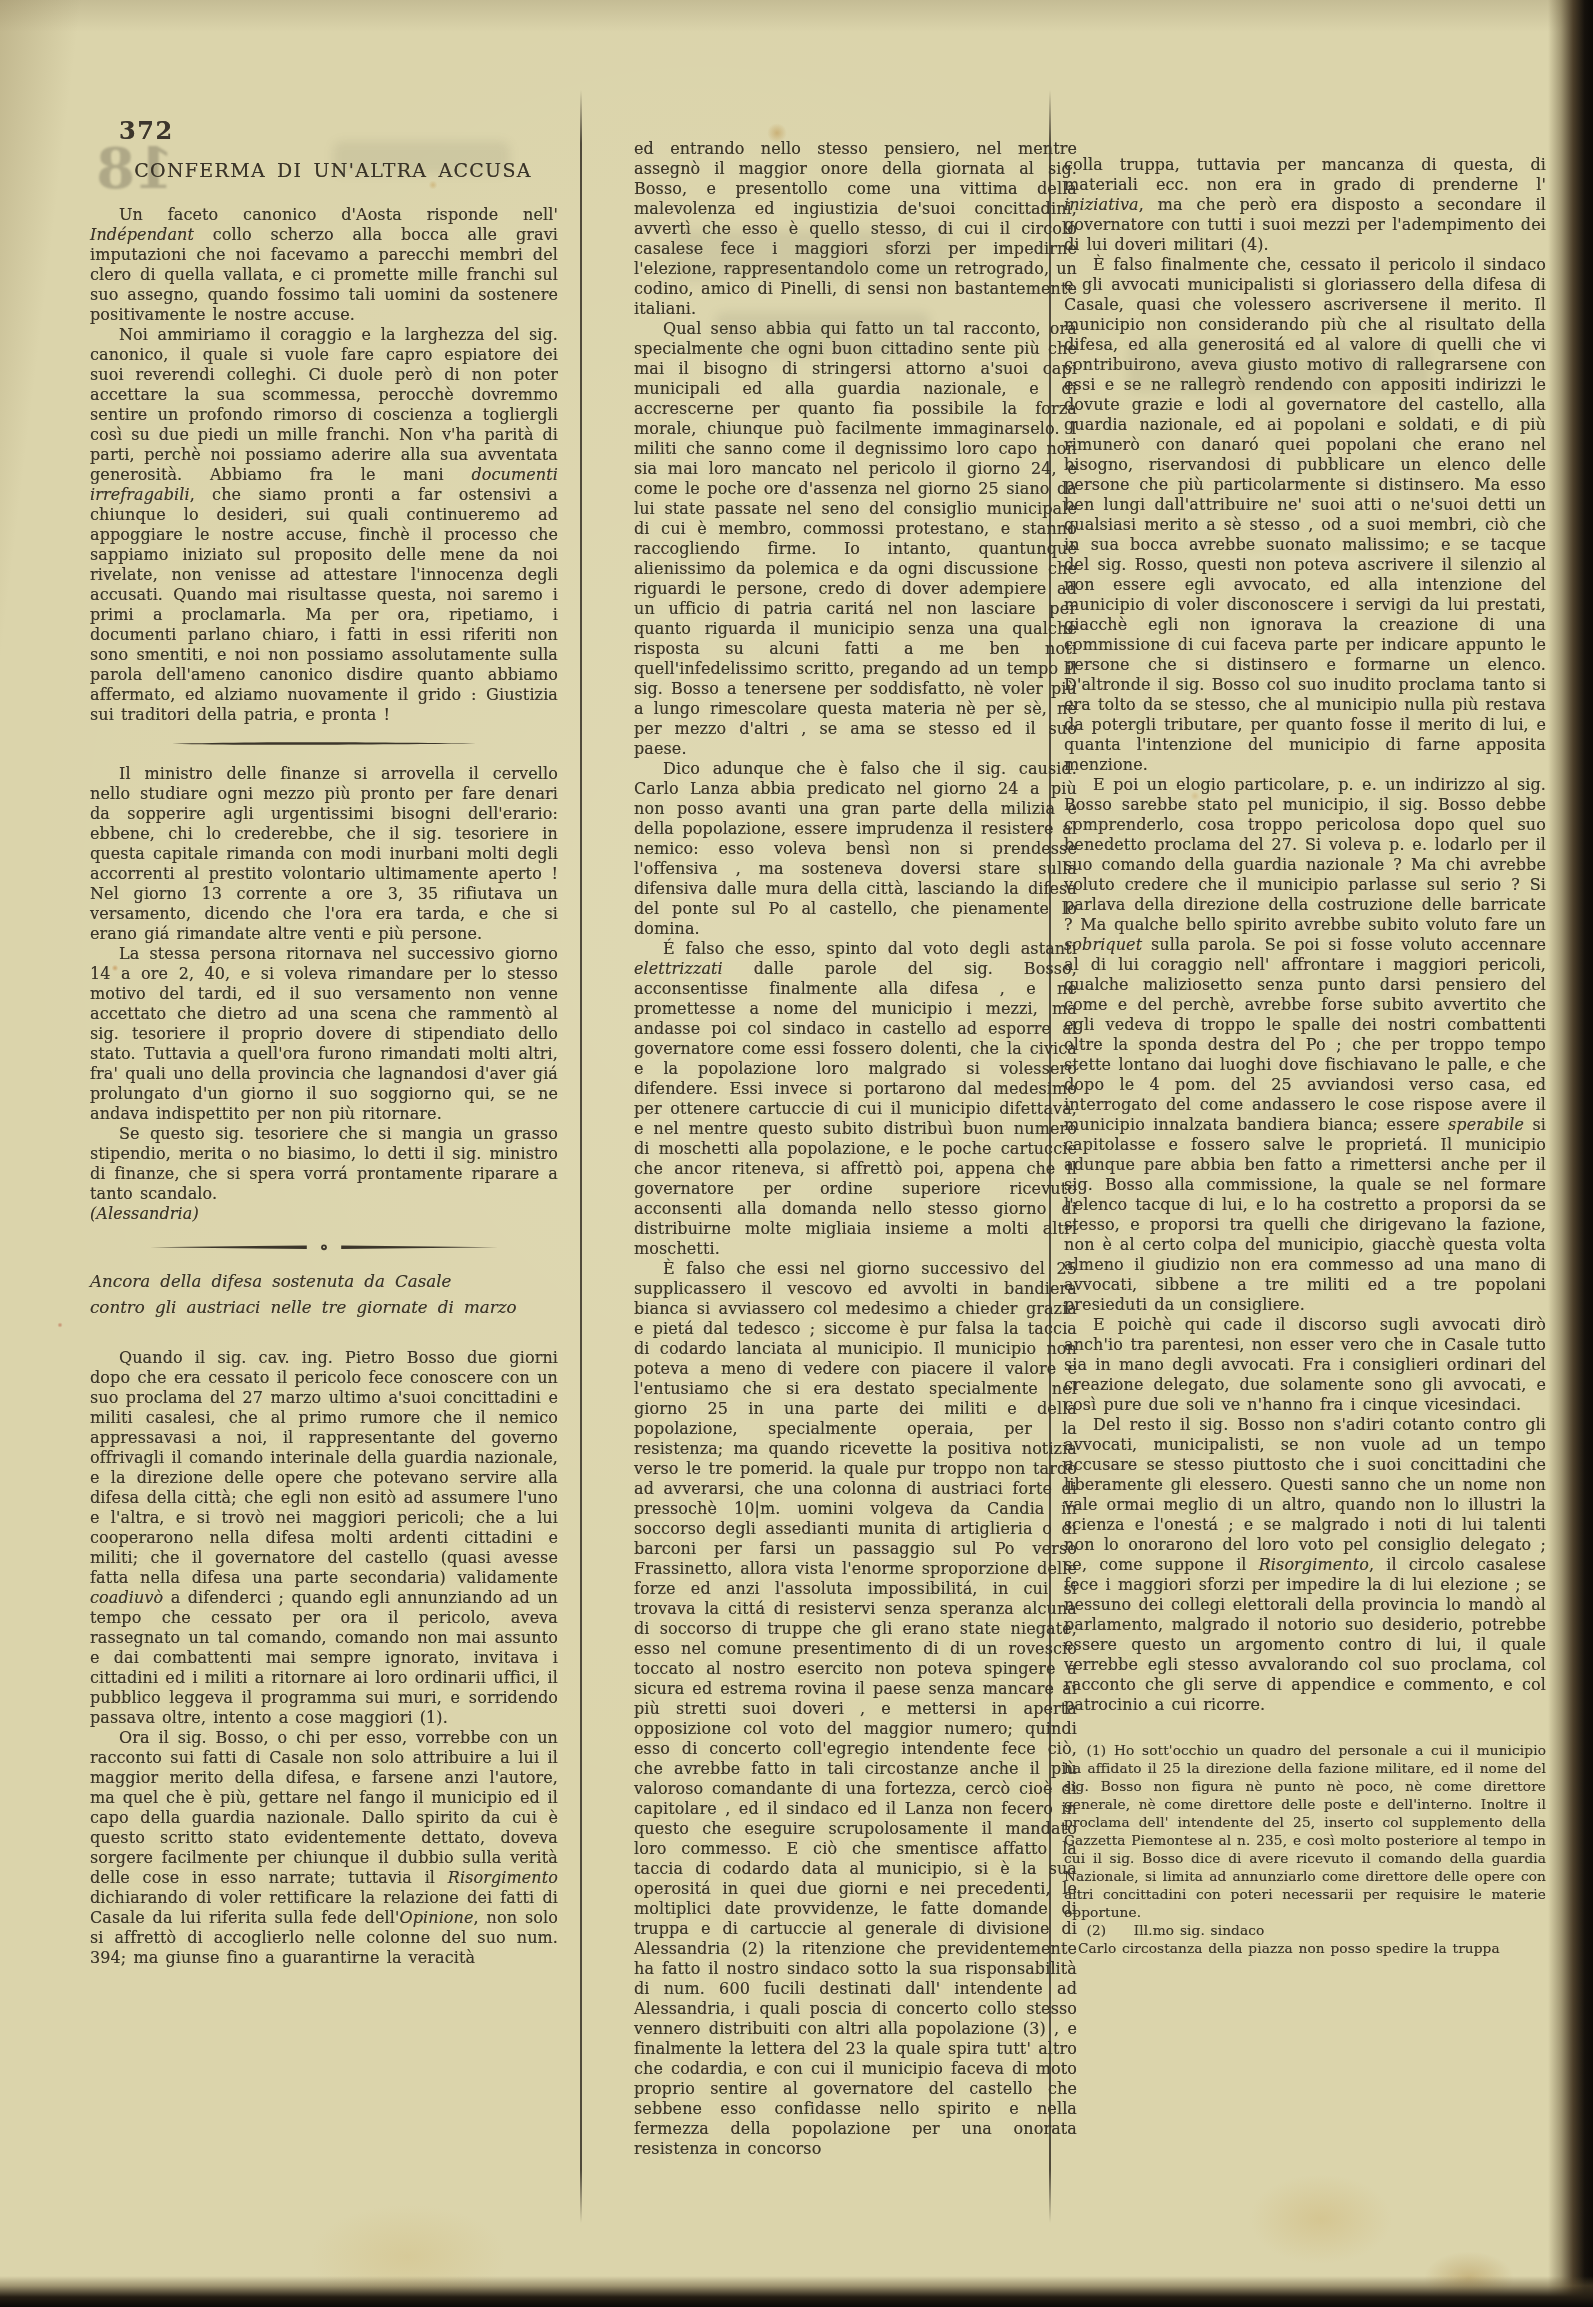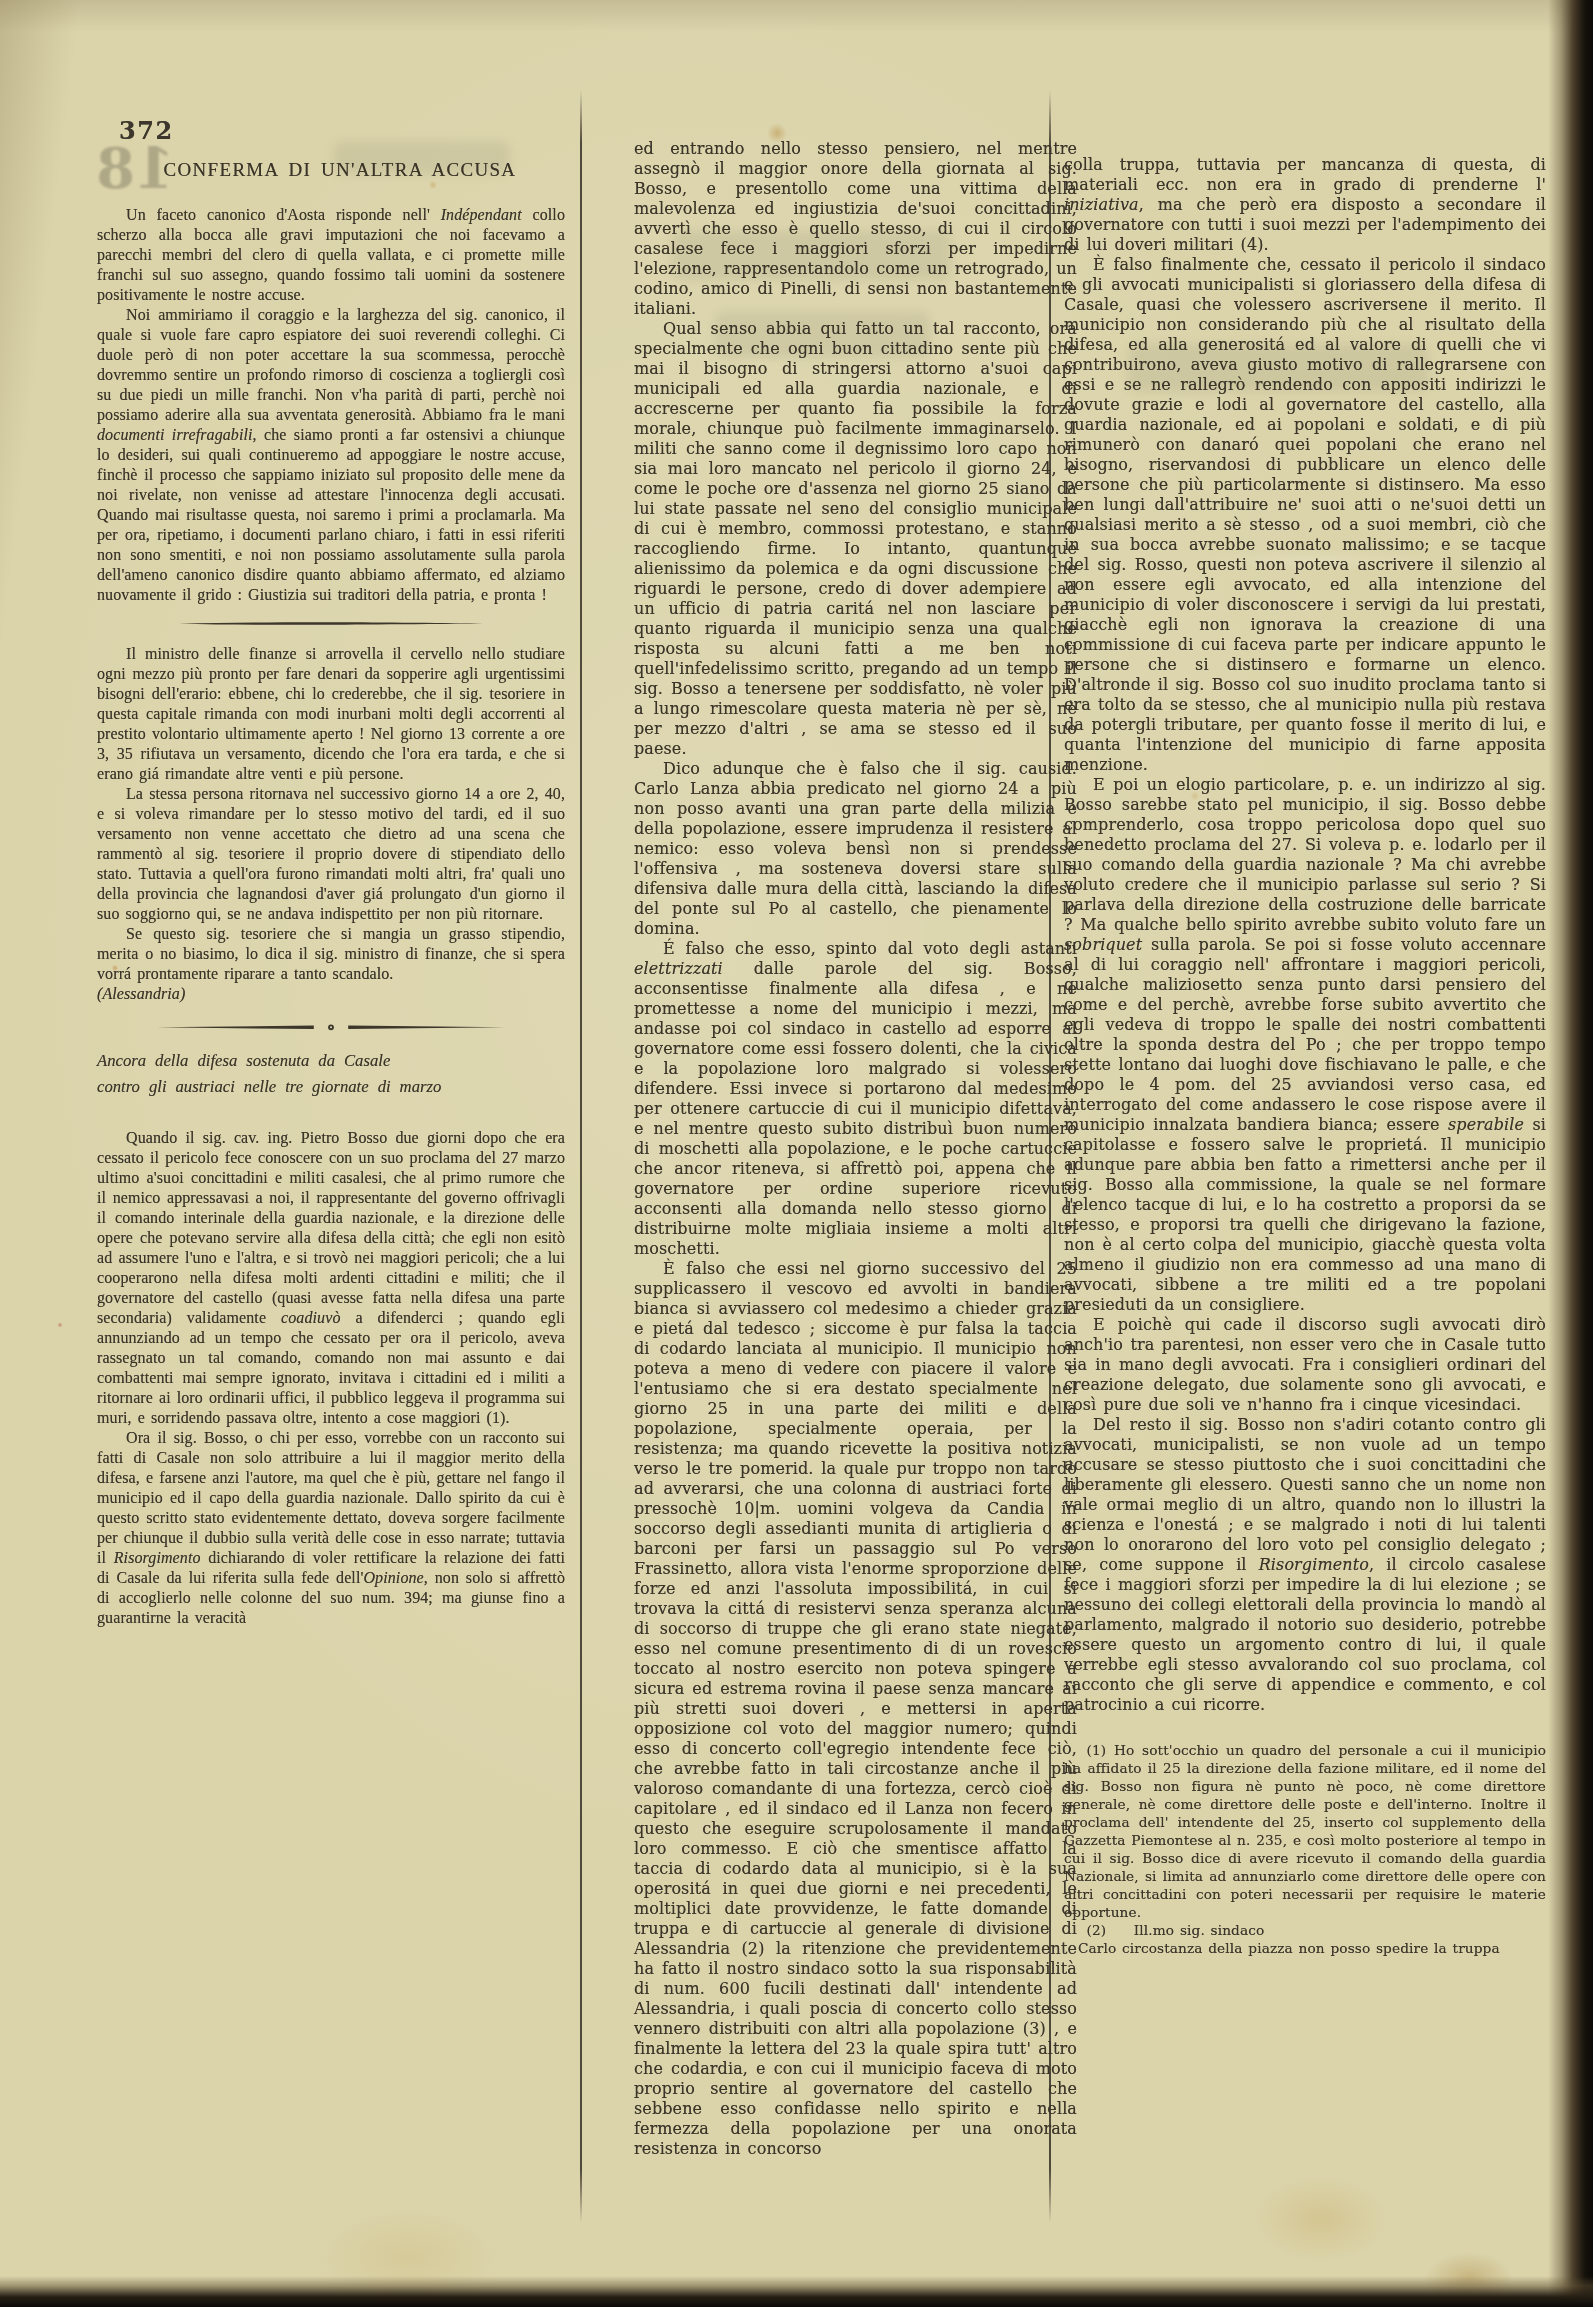--- a/index.html
+++ b/index.html
@@ -35,21 +35,21 @@
   .edge-bottom{position:absolute;bottom:0;left:0;width:100%;height:31px;
     background:linear-gradient(to bottom, rgba(0,0,0,0) 0%, rgba(97,82,52,0.5) 32%, #241d13 68%, #0b0907 100%);}
   .ghost{position:absolute;pointer-events:none;transform:scaleX(-1);
     font-weight:bold;color:rgba(92,85,66,0.34);filter:blur(1.1px);}
   .ghost-blob{position:absolute;pointer-events:none;background:rgba(92,85,66,0.10);
     filter:blur(4.8px);border-radius:9.7px;}
   
   .vrule{position:absolute;top:90px;width:1.6px;height:2133px;
     background:linear-gradient(to bottom, rgba(55,49,38,0), rgba(55,49,38,0.85) 2.5%, rgba(55,49,38,0.85) 97.5%, rgba(55,49,38,0));}
   .col{position:absolute;top:139px;}
-  #col1{left:97px;width:468px;top:159px;font-family:Liberation Serif, serif;}
+  #col1{left:90px;width:468px;top:159px;}
   #col2{left:634px;width:443px;}
   #col3{left:1064px;width:482px;margin-top:16px;}
   .col p{margin:0;text-align:justify;text-indent:29px;
     font-size:16px;line-height:20px;word-spacing:1.9px;letter-spacing:0.1px;
     text-shadow:0 0 0.4px rgba(56,48,36,0.55);}
   .col p.no-indent{text-indent:0;}
   .page-number{position:absolute;left:119px;top:116px;font-size:24px;font-weight:600;
     letter-spacing:1.6px;color:#3c362c;text-shadow:0 0 0.5px rgba(56,48,36,0.6);}
   .art-title{font-size:19px;font-weight:400;letter-spacing:1.3px;word-spacing:3.8px;
     text-align:center;margin:0 0 23.6px 18px;text-shadow:0 0 0.4px rgba(56,48,36,0.6);}
@@ -86,21 +86,21 @@
     <h2 class="art-title">CONFERMA DI UN'ALTRA ACCUSA</h2>
     <p>Un faceto canonico d'Aosta risponde nell' <i>Indépendant</i> collo scherzo alla bocca alle gravi imputazioni che noi facevamo a parecchi membri del clero di quella vallata, e ci promette mille franchi sul suo assegno, quando fossimo tali uomini da sostenere positivamente le nostre accuse.</p>
     <p>Noi ammiriamo il coraggio e la larghezza del sig. canonico, il quale si vuole fare capro espiatore dei suoi reverendi colleghi. Ci duole però di non poter accettare la sua scommessa, perocchè dovremmo sentire un profondo rimorso di coscienza a togliergli così su due piedi un mille franchi. Non v'ha parità di parti, perchè noi possiamo aderire alla sua avventata generosità. Abbiamo fra le mani <i>documenti irrefragabili</i>, che siamo pronti a far ostensivi a chiunque lo desideri, sui quali continueremo ad appoggiare le nostre accuse, finchè il processo che sappiamo iniziato sul proposito delle mene da noi rivelate, non venisse ad attestare l'innocenza degli accusati. Quando mai risultasse questa, noi saremo i primi a proclamarla. Ma per ora, ripetiamo, i documenti parlano chiaro, i fatti in essi riferiti non sono smentiti, e noi non possiamo assolutamente sulla parola dell'ameno canonico disdire quanto abbiamo affermato, ed alziamo nuovamente il grido : Giustizia sui traditori della patria, e pronta !</p>
 
     <svg class="rule-divider" width="304" height="5.4" viewBox="0 0 566 10">
       <path class="ink" d="M0 5 C140 1.8, 300 1.2, 566 4.6 C300 7.4, 140 8.0, 0 5 Z"></path>
     </svg>
 
     <p>Il ministro delle finanze si arrovella il cervello nello studiare ogni mezzo più pronto per fare denari da sopperire agli urgentissimi bisogni dell'erario: ebbene, chi lo crederebbe, che il sig. tesoriere in questa capitale rimanda con modi inurbani molti degli accorrenti al prestito volontario ultimamente aperto ! Nel giorno 13 corrente a ore 3, 35 rifiutava un versamento, dicendo che l'ora era tarda, e che si erano giá rimandate altre venti e più persone.</p>
     <p>La stessa persona ritornava nel successivo giorno 14 a ore 2, 40, e si voleva rimandare per lo stesso motivo del tardi, ed il suo versamento non venne accettato che dietro ad una scena che rammentò al sig. tesoriere il proprio dovere di stipendiato dello stato. Tuttavia a quell'ora furono rimandati molti altri, fra' quali uno della provincia che lagnandosi d'aver giá prolungato d'un giorno il suo soggiorno qui, se ne andava indispettito per non più ritornare.</p>
-    <p>Se questo sig. tesoriere che si mangia un grasso stipendio, merita o no biasimo, lo dica il sig. ministro di finanze, che si spera vorrá prontamente riparare a tanto scandalo.</p>
+    <p>Se questo sig. tesoriere che si mangia un grasso stipendio, merita o no biasimo, lo detti il sig. ministro di finanze, che si spera vorrá prontamente riparare a tanto scandalo.</p>
     <p class="signoff no-indent">(Alessandria)</p>
 
     <svg class="ornament-divider" width="348" height="8.6" viewBox="0 0 648 16">
       <path class="ink" d="M0 8 L292 4.6 L292 11.4 Z"></path>
       <path class="ink" d="M648 8 L356 4.6 L356 11.4 Z"></path>
       <circle class="ink" cx="324" cy="8" r="5.4"></circle>
       <circle cx="324" cy="8" r="2" fill="#dbd4ab"></circle>
     </svg>
 
     <div class="italic-title-block">

